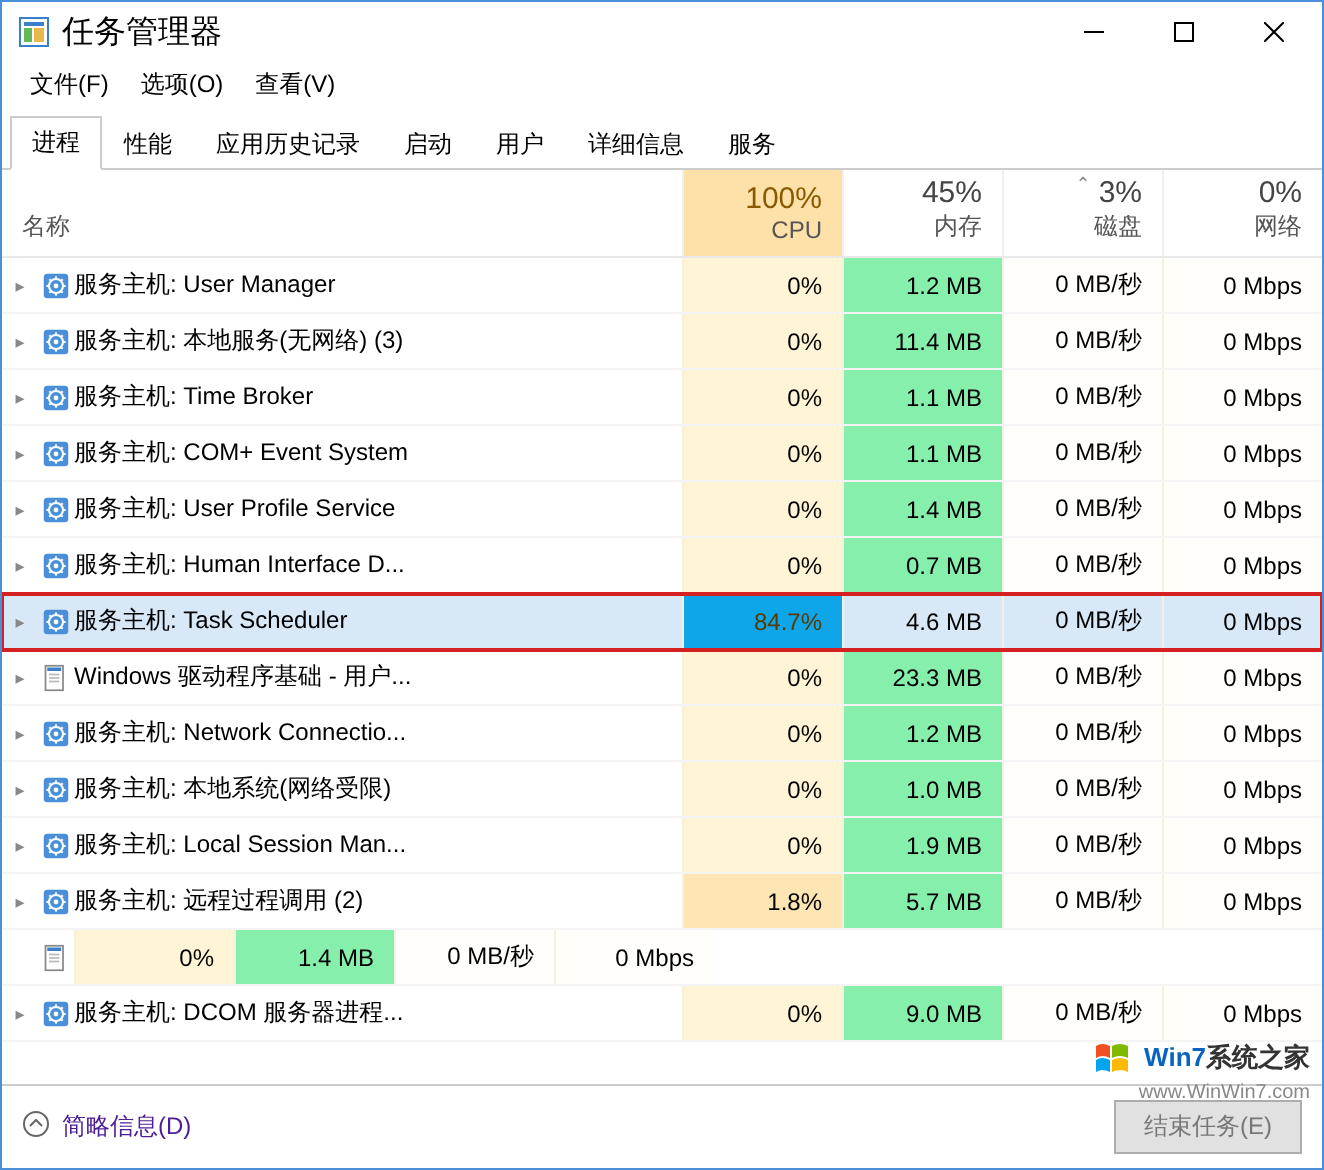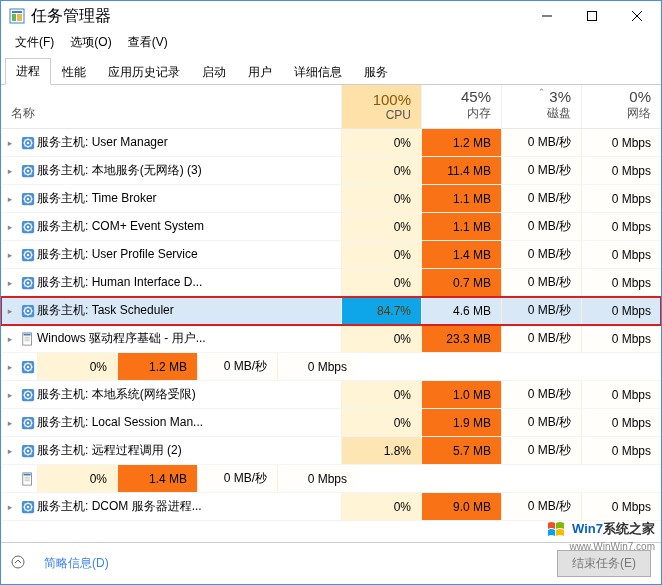--- a/index.html
+++ b/index.html
@@ -26,31 +26,31 @@
   .h-col.hot .pct { color: #8a5a00; }
   .sort-arrow { position: absolute; top: 2px; left: 50%; transform: translateX(-50%); font-size: 9px; color: #888; }
   
   .rows { overflow-y: hidden; }
   .row { display: flex; height: 28px; align-items: stretch; border-bottom: 1px solid #f4f4f4; }
   .row .expand { width: 18px; display: flex; align-items: center; justify-content: center; color: #888; font-size: 9px; cursor: pointer; }
   .row .proc-icon { width: 18px; display: flex; align-items: center; justify-content: center; }
   .row .pname { flex: 1; display: flex; align-items: center; white-space: nowrap; overflow: hidden; text-overflow: ellipsis; padding-right: 6px; }
   .row .cell { width: 80px; text-align: right; padding: 0 10px 0 0; display: flex; align-items: center; justify-content: flex-end; border-left: 1px solid #f6f0df; }
   .row .cell.cpu { background: #fff4d6; }
-  .row .cell.mem { background: #f97316; }
+  .row .cell.mem { background: #86efac; }
   .row .cell.disk { background: #fffefb; }
   .row .cell.net { background: #fffefb; }
   .row.highlight { outline: 2px solid #d42020; outline-offset: -1px; }
   .row.highlight .cell.cpu { background: #0ea5e9; color: #5a3a00; }
   .row.highlight .pname, .row.highlight .expand, .row.highlight .proc-icon { background: #d9e8f7; }
   .row.highlight .cell.mem, .row.highlight .cell.disk, .row.highlight .cell.net { background: #d9e8f7; }
   .row .cell.mild { background: #fde6b4; }
   
   .footer { position: absolute; bottom: 0; left: 0; right: 0; height: 42px; border-top: 1px solid #ccc; display: flex; align-items: center; padding: 0 10px; background: #fff; }
-  .footer .fewer { display: flex; align-items: center; gap: 19px; cursor: pointer; color: #3b82f6; }
+  .footer .fewer { display: flex; align-items: center; gap: 6px; cursor: pointer; color: #4c1d95; }
   .footer .end-btn { margin-left: auto; padding: 4px 14px; border: 1px solid #adadad; background: #e1e1e1; cursor: pointer; font-size: 12px; color: #777; }
   
   .watermark { position: absolute; right: 6px; bottom: 44px; display: flex; align-items: center; gap: 4px; font-size: 13px; pointer-events: none; }
   .watermark .wm1 { color: #0a63c0; font-weight: bold; }
   .watermark .wm2 { color: #333; font-weight: bold; }
   .watermark .wm3 { color: #888; font-size: 10px; }
   
   .gear-svg { width: 14px; height: 14px; }
   .page-svg { width: 14px; height: 14px; }
 </style>
@@ -324,20 +324,21 @@
             <line x1="8" y1="12" x2="8" y2="13.5"></line>
             <line x1="2.5" y1="8" x2="4" y2="8"></line>
             <line x1="12" y1="8" x2="13.5" y2="8"></line>
             <line x1="4.2" y1="4.2" x2="5.2" y2="5.2"></line>
             <line x1="10.8" y1="10.8" x2="11.8" y2="11.8"></line>
             <line x1="11.8" y1="4.2" x2="10.8" y2="5.2"></line>
             <line x1="5.2" y1="10.8" x2="4.2" y2="11.8"></line>
           </g>
         </svg>
       </div>
+      <div class="pname">服务主机: Network Connectio...</div>
       <div class="cell cpu">0%</div>
       <div class="cell mem">1.2 MB</div>
       <div class="cell disk">0 MB/秒</div>
       <div class="cell net">0 Mbps</div>
     </div>
     <div class="row">
       <div class="expand">▸</div>
       <div class="proc-icon">
         <svg class="gear-svg" viewBox="0 0 16 16">
           <rect x="1" y="1" width="14" height="14" rx="2" fill="#4a90d9"></rect>

